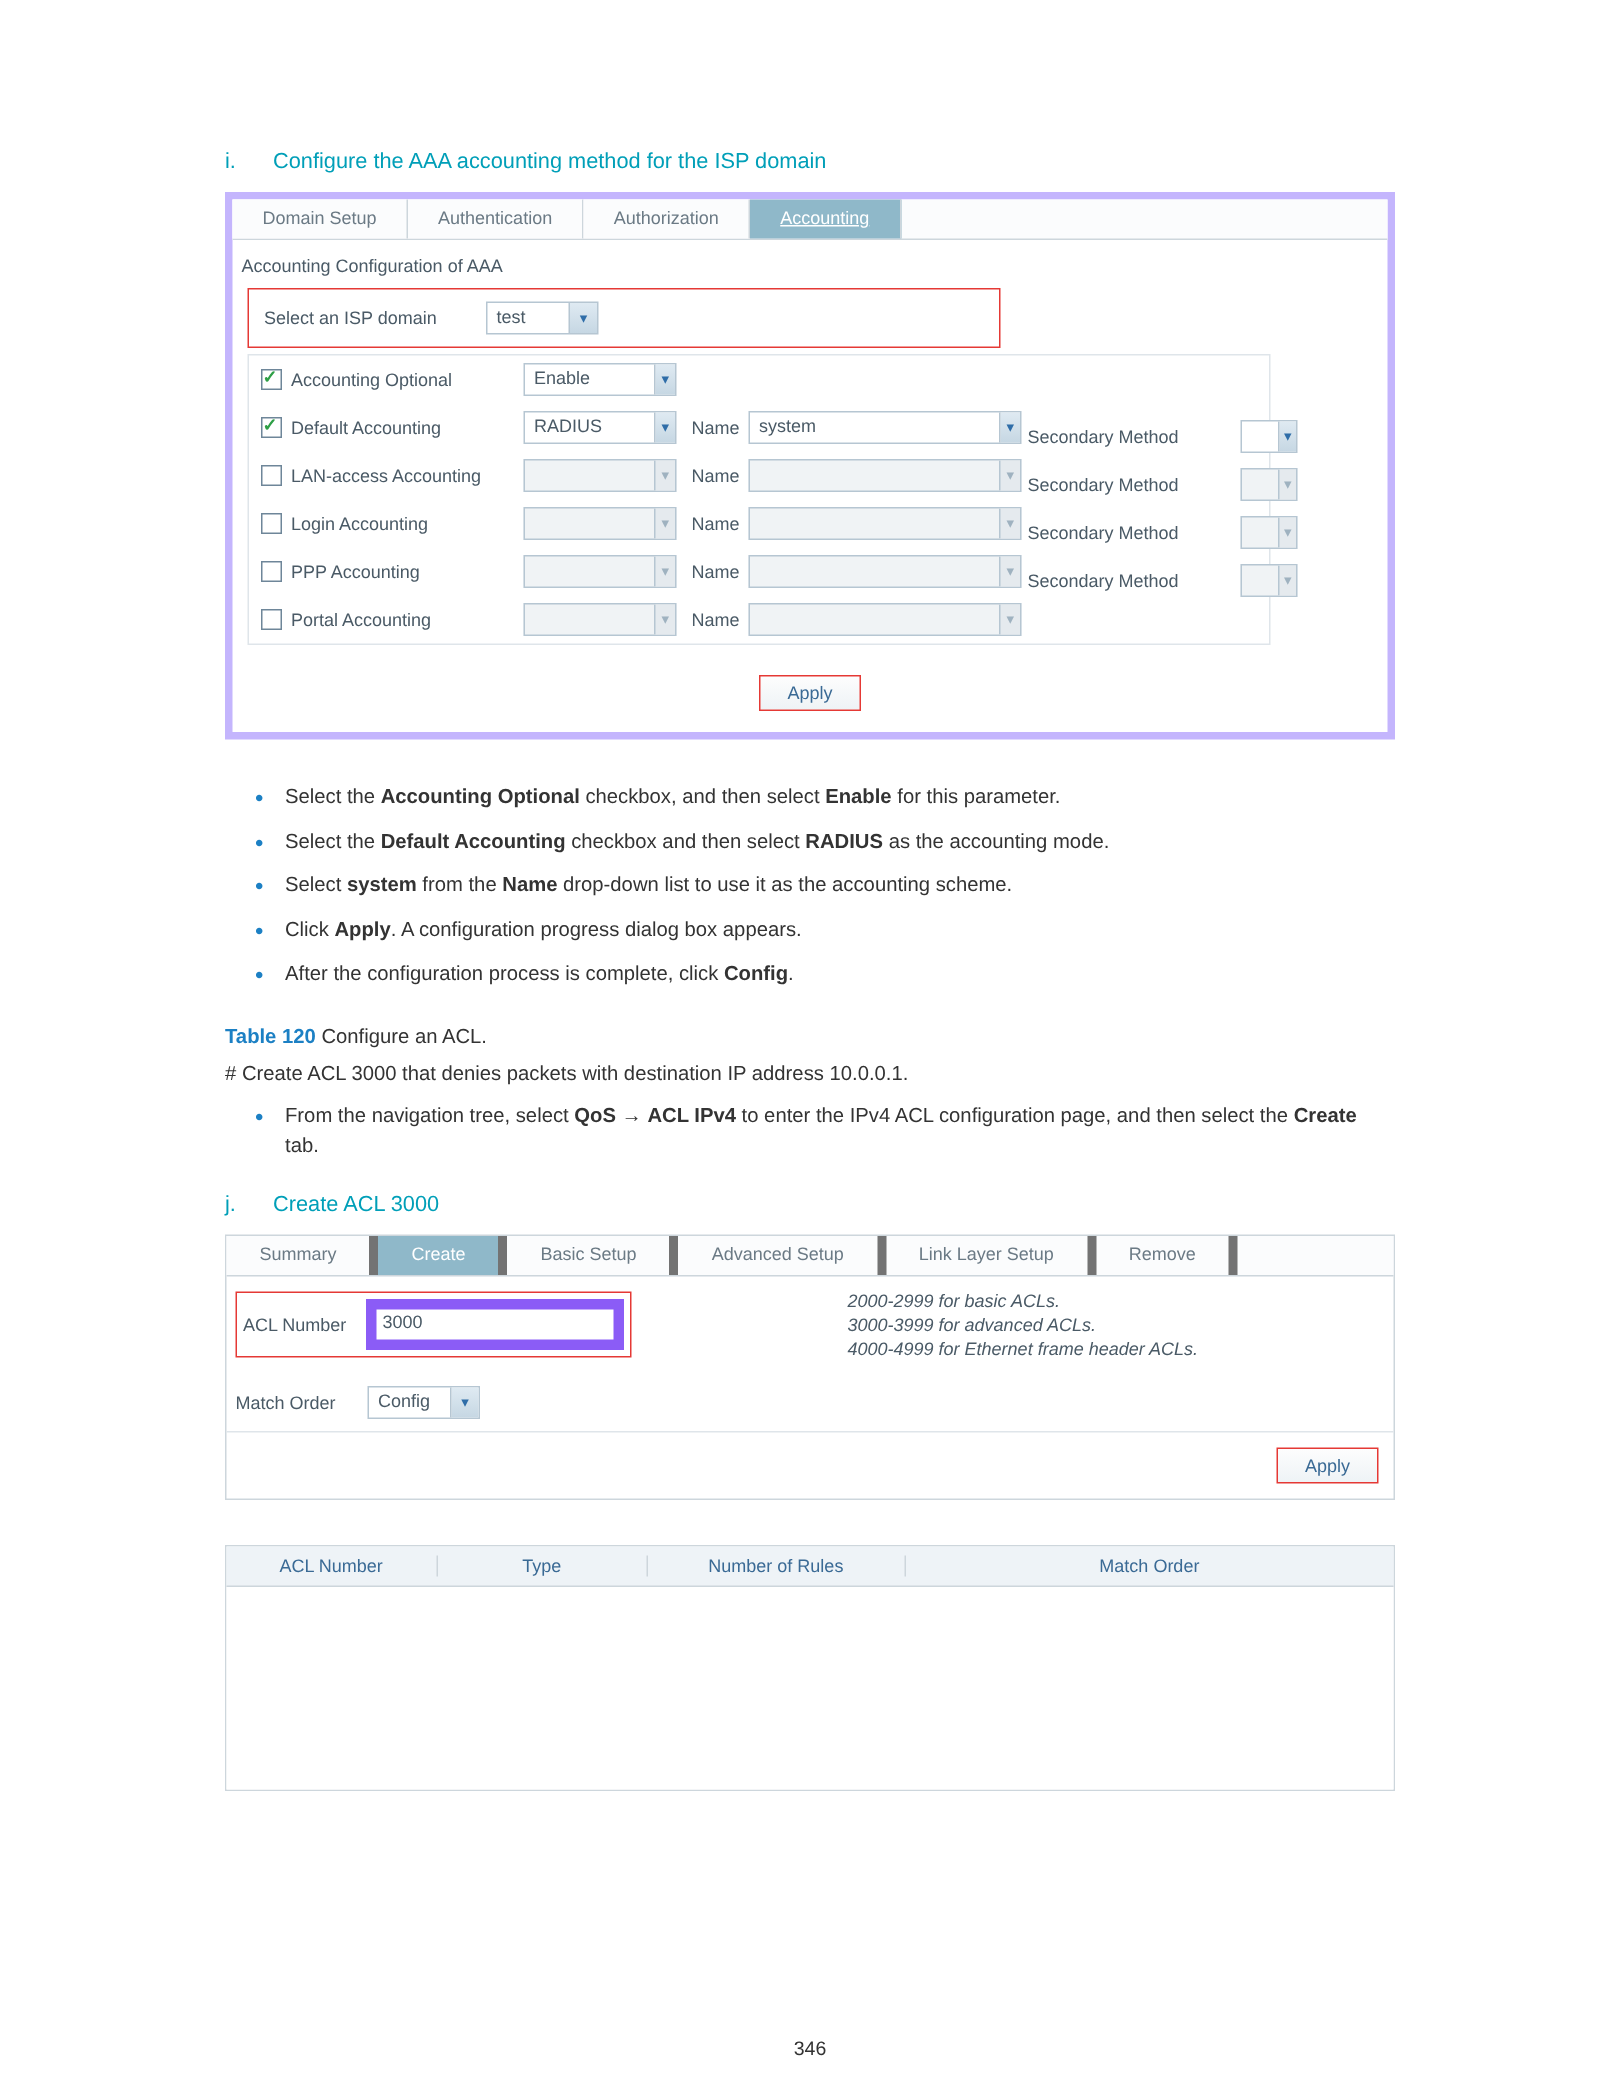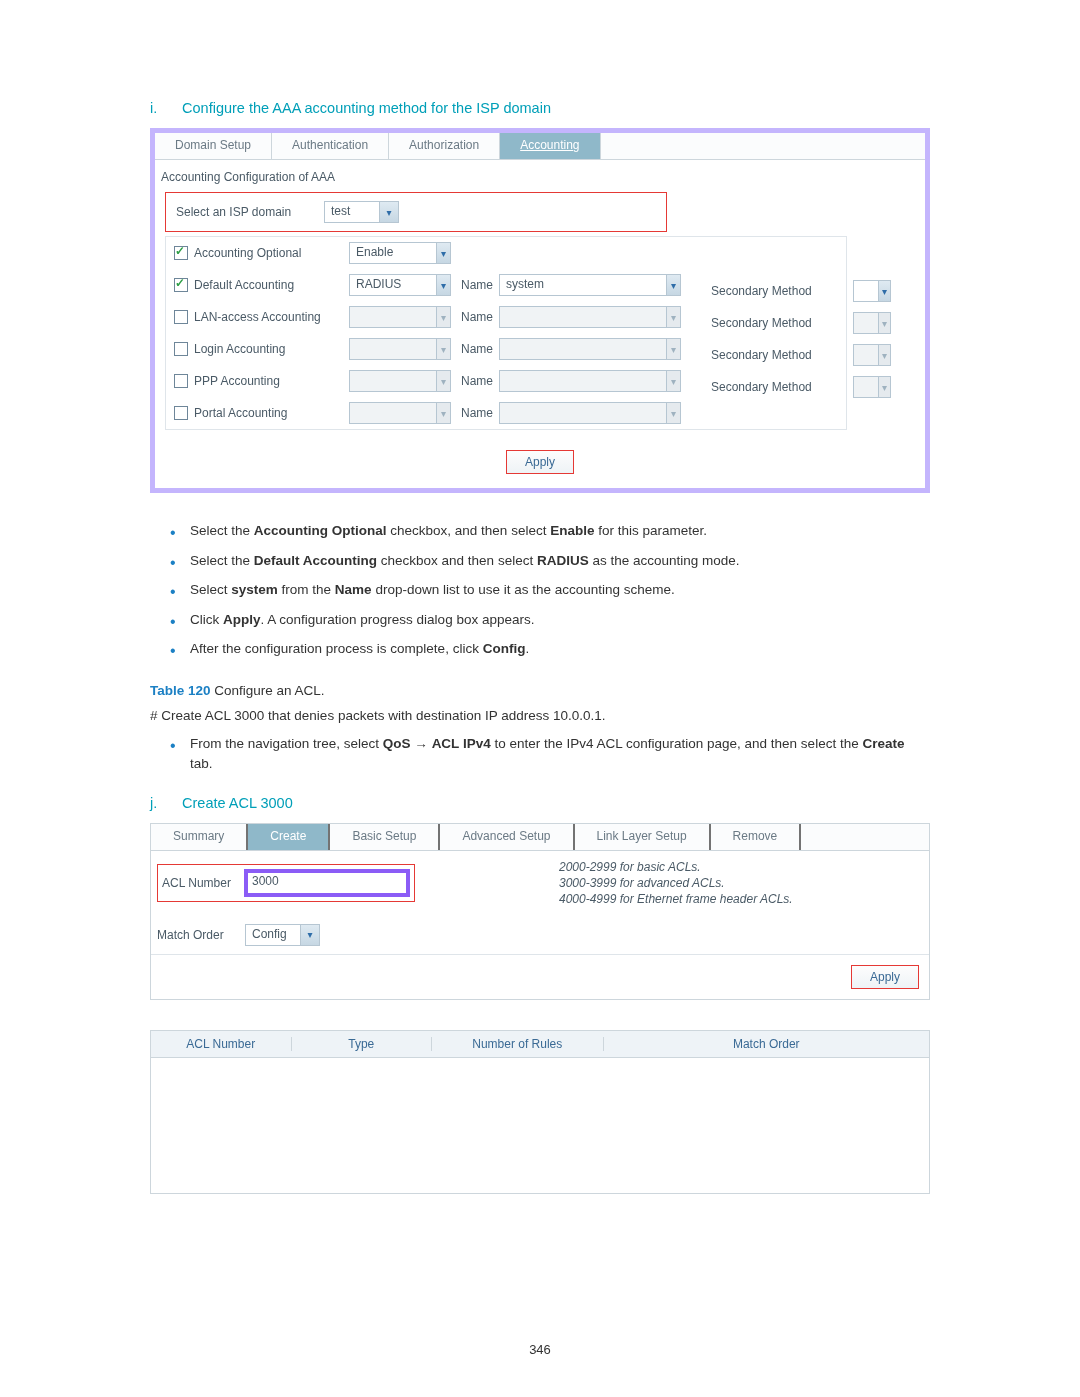--- a/index.html
+++ b/index.html
@@ -174,40 +174,40 @@
   }
   .shot2 .tabs2 {
     display: flex;
     border-bottom: 1px solid #cdd6dc;
     background: #fbfcfd;
     height: 26px;
     align-items: stretch;
   }
   .shot2 .tab2 {
     padding: 5px 22px;
-    border-right: 2px solid #737373;
+    border-right: 6px solid #737373;
     color: #6b7a85;
   }
   .shot2 .tab2.active { background: #8fb8c9; color: #fff; }
   .acl-row {
     display: flex;
     align-items: center;
     padding: 8px 6px;
   }
   .acl-row .lbl { width: 88px; }
   .red-box {
     border: 1px solid #e53935;
     padding: 4px 4px;
     display: flex;
     align-items: center;
     margin-right: 24px;
   }
   .red-box .lbl { width: 82px; }
   .txt-input {
-    border: 4px solid #8b5cf6;
+    border: 7px solid #8b5cf6;
     height: 18px;
     padding: 1px 4px;
     width: 150px;
     background: #fff;
   }
   .hints {
     font-size: 12px;
     color: #4a5a66;
     line-height: 1.35;
     margin-left: 120px;
@@ -231,21 +231,21 @@
     font-size: 12px;
   }
   .gh-cell {
     text-align: center;
     border-right: 1px solid #cdd6dc;
   }
   .gh-cell:last-child { border-right: 0; }
   .grid-body { height: 135px; background: #fff; }
   .pagenum {
     position: absolute;
-    bottom: 40px;
+    bottom: 24px;
     width: 780px;
     text-align: center;
     font-size: 13px;
     color: #333;
   }
 </style>
 </head>
 <body>
 
 <div class="page">
@@ -353,21 +353,21 @@
             <span class="arrow">▾</span>
           </div>
           <span class="name-lbl">Name</span>
           <div class="dropdown disabled" style="width: 180px;">
             <span class="val" style="min-width: 154px;"></span>
             <span class="arrow">▾</span>
           </div>
         </div>
       </div>
 
-    <div id="sec-col" style="position:absolute; left:556px; top:110px; width:180px;">
+    <div id="sec-col" style="position:absolute; left:530px; top:110px; width:180px;">
         <div style="height: 32px;"></div>
         <div style="display: flex; align-items: center; height: 24px; padding: 4px 0px;">
           <span class="sec-lbl">Secondary Method</span>
           <div class="dropdown" style="width: 36px; margin-left: auto;">
             <span class="val" style="min-width: 12px;"></span>
             <span class="arrow">▾</span>
           </div>
         </div>
         <div style="display: flex; align-items: center; height: 24px; padding: 4px 0px;">
           <span class="sec-lbl">Secondary Method</span>

